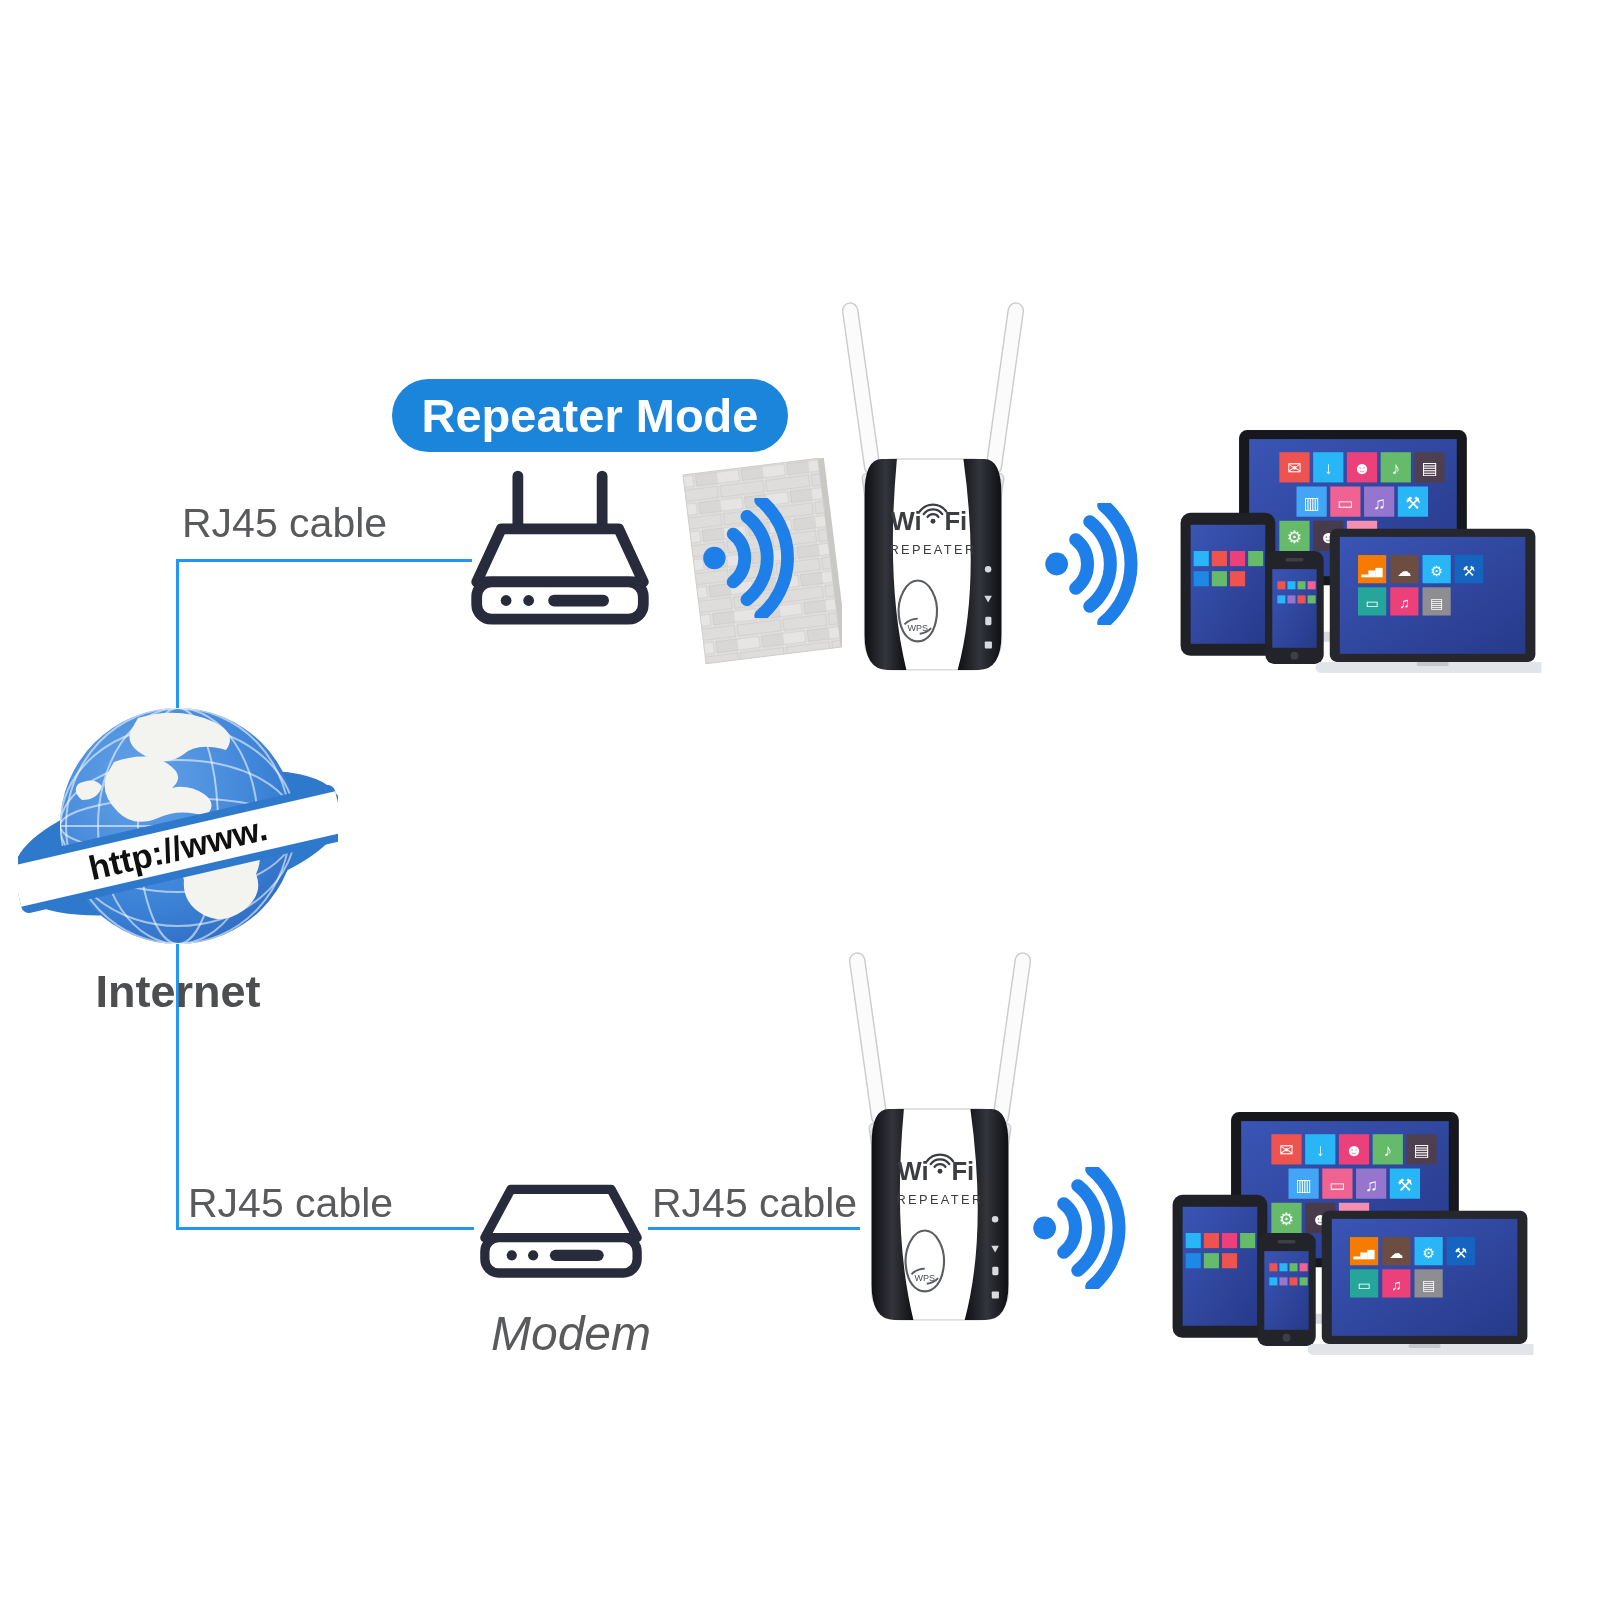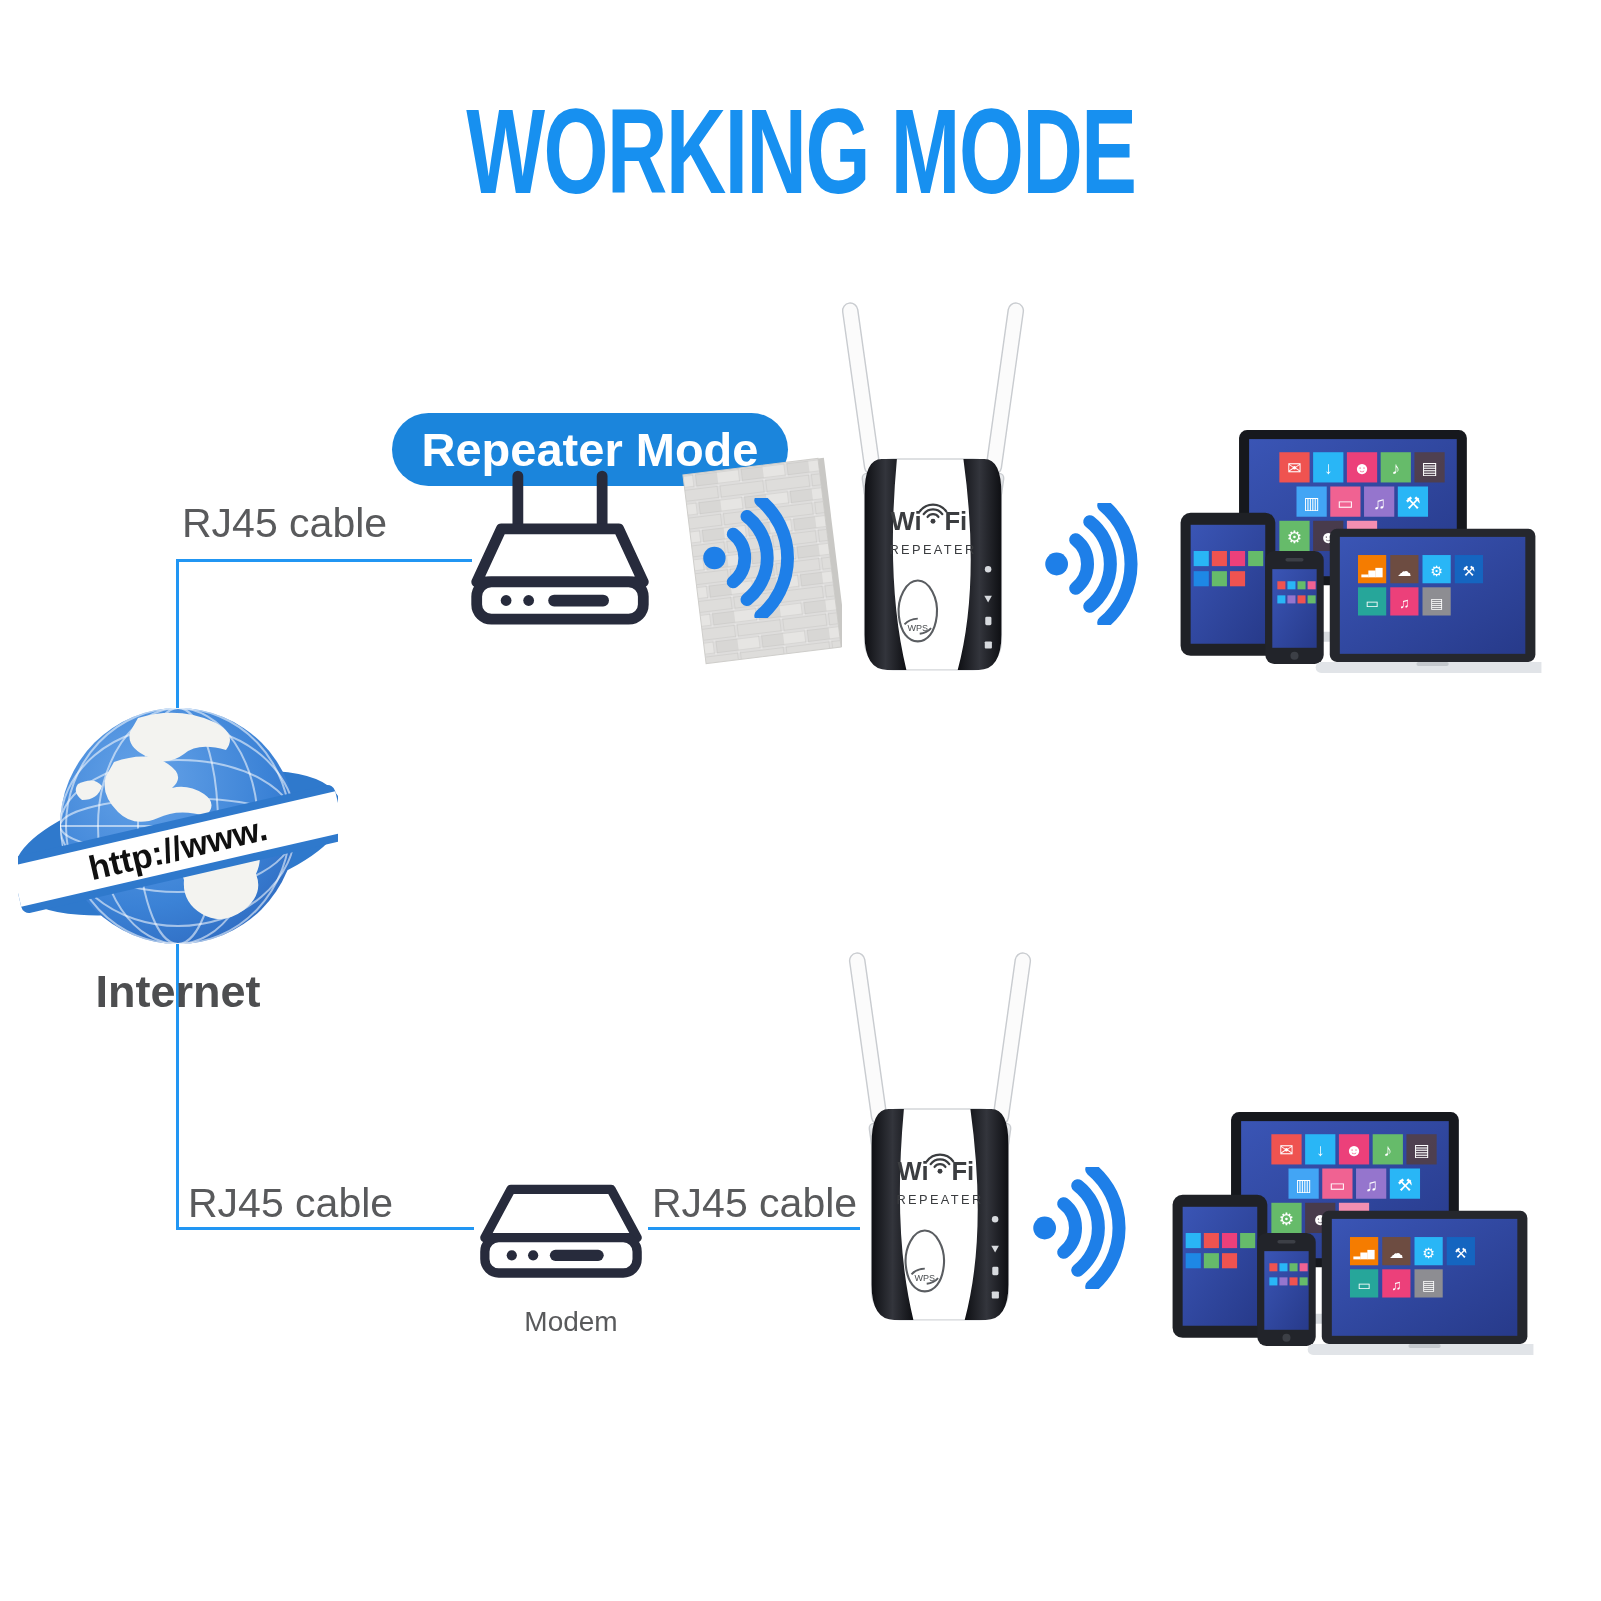--- a/index.html
+++ b/index.html
@@ -3,27 +3,27 @@
 <meta charset="utf-8">
 <style>
   html,body{margin:0;padding:0;background:#ffffff;}
   .stage{position:relative;width:1601px;height:1601px;background:#fff;overflow:hidden;
          font-family:"Liberation Sans", sans-serif;}
   .abs{position:absolute;}
   .title-wrap{position:absolute;left:0;top:84px;width:1601px;text-align:center;}
   .title-wrap span{display:inline-block;font-size:116px;font-weight:900;color:#1790f0;
          letter-spacing:-2px;transform:scaleX(.72) scaleY(1.04);transform-origin:center;white-space:nowrap;}
   .badge{position:absolute;background:#1b85dc;color:#ffffff;font-weight:bold;font-size:47px;
-         border-radius:38px;display:flex;align-items:center;justify-content:center;margin-top:34px;}
+         border-radius:38px;display:flex;align-items:center;justify-content:center;}
   .badge.b1{left:392px;top:379px;width:396px;height:73px;}
   .badge.b2{left:395px;top:1014px;width:400px;height:73px;}
   .cable{position:absolute;background:#2196f3;}
   .lbl{position:absolute;color:#595a5c;font-size:41px;white-space:nowrap;}
   .lbl.internet{font-weight:bold;font-size:45px;color:#4d4e50;text-align:center;}
-  .lbl.modemlbl{text-align:center;font-size:28px;}
+  .lbl.modemlbl{text-align:center;font-size:48px;font-style:italic;}
   svg{display:block;}
 </style>
 </head>
 <body>
 
 <div class="stage">
 
   <svg width="0" height="0" style="position:absolute" aria-hidden="true">
     <defs>
       <linearGradient id="scr" x1="0" y1="0" x2="1" y2="1">
@@ -205,23 +205,20 @@
             <rect x="210" y="162" width="28" height="28" fill="#ec407a"></rect>
               <text x="224" y="183">♫</text>
             <rect x="242" y="162" width="28" height="28" fill="#8d8d92"></rect>
               <text x="256" y="183">▤</text>
           </g>
         </g>
       </symbol>
     </defs>
   </svg>
 
-  <div class="title-wrap">
-    <span>WORKING MODE</span>
-  </div>
 
   <div class="cable" style="left:176px;top:559px;width:296px;height:3px;"></div>
   <div class="cable" style="left:176px;top:559px;width:3px;height:671px;"></div>
   <div class="cable" style="left:176px;top:1227px;width:298px;height:3px;"></div>
   <div class="cable" style="left:648px;top:1227px;width:212px;height:3px;"></div>
 
   <div class="badge b1">Repeater Mode</div>
 
   <div class="lbl" style="left:182px;top:500px;">RJ45 cable</div>
   <div class="lbl" style="left:188px;top:1180px;">RJ45 cable</div>

